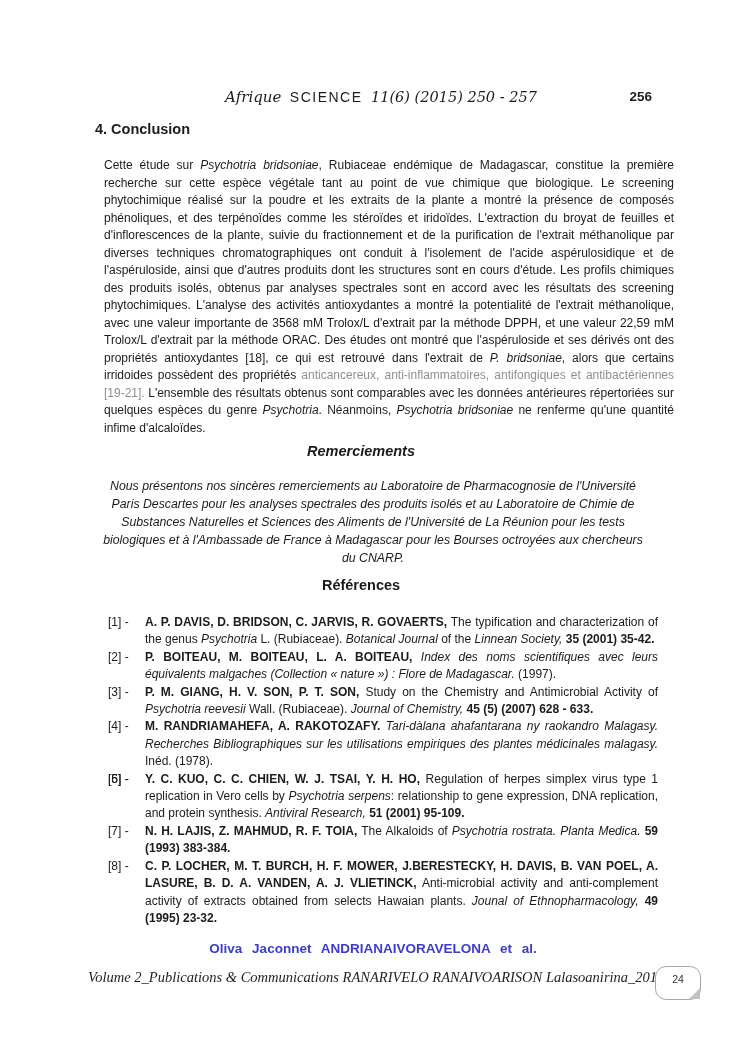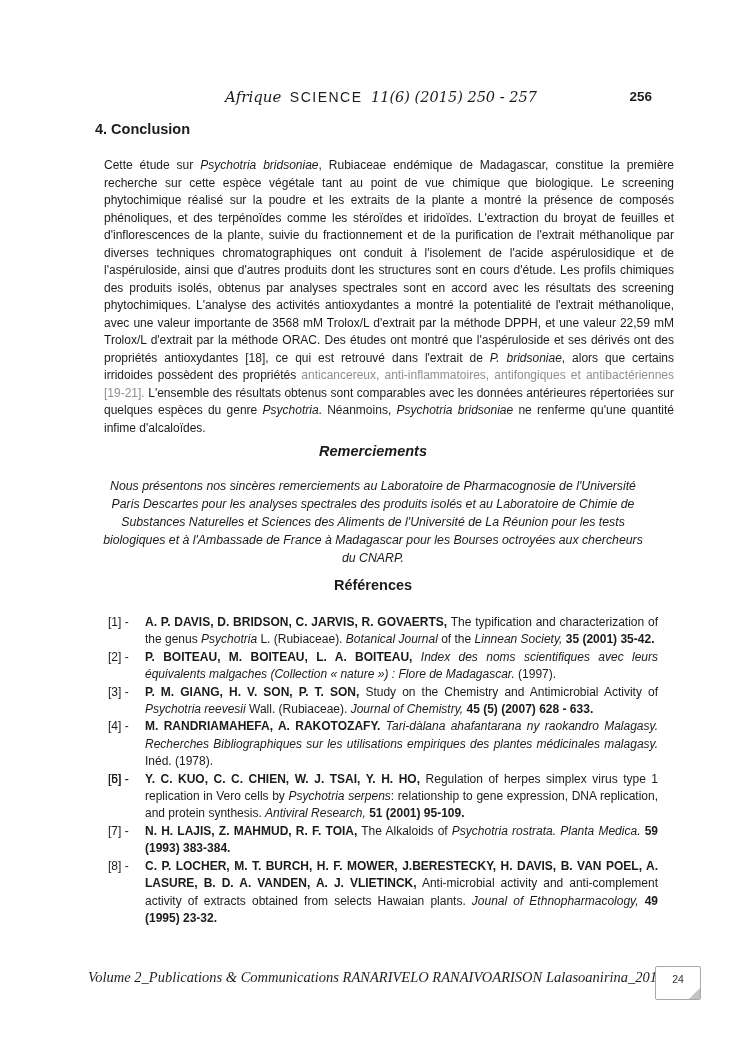--- a/index.html
+++ b/index.html
@@ -46,21 +46,21 @@
     position:absolute;top:121px;left:95px;margin:0;
     font-size:14.5px;font-weight:bold;
   }
   .body-just{
     position:absolute;top:157px;left:104px;width:570px;margin:0;
     font-size:12px;line-height:17.5px;text-align:justify;
   }
 
   
   .center-heading{
-    position:absolute;left:88px;width:570px;margin:0;
+    position:absolute;left:76px;width:570px;margin:0;
     text-align:center;font-size:14.5px;font-weight:bold;
   }
   .ack-heading{top:443px;font-style:italic;}
   .ack{
     position:absolute;top:477px;left:100px;width:546px;margin:0;
     font-style:italic;font-size:12.3px;line-height:18px;text-align:center;
   }
 
   
   .refs-heading{top:577px;}
@@ -79,21 +79,21 @@
     text-align:center;color:var(--accent);
     font-weight:bold;font-size:13.5px;word-spacing:6px;
   }
   .volume-line{
     position:absolute;top:969px;left:88px;width:555px;
     font-family:"Liberation Serif",serif;font-style:italic;
     font-size:14.5px;color:#1e1e1e;white-space:nowrap;
   }
   .page-badge{
     position:absolute;top:966px;left:655px;width:46px;height:34px;
-    background:#fff;border:1px solid var(--badge-border);border-radius:2px;
+    background:#fff;border:1px solid var(--badge-border);border-radius:11px;
     text-align:center;font-size:10.5px;color:#333;line-height:24px;
   }
   .fold{
     position:absolute;right:0;bottom:0;width:0;height:0;
     border-bottom:11px solid #c2c2c2;border-left:11px solid transparent;
   }
 </style>
 </head>
 <body>
 
@@ -142,20 +142,21 @@
     <div class="ref">
       <span class="ref-label">[7] -</span>
       <span class="ref-text"><span class="bd">N. H. LAJIS, Z. MAHMUD, R. F. TOIA,</span><span> The Alkaloids of </span><span class="it">Psychotria rostrata. Planta Medica.</span><span class="bd">  59 (1993) 383-384.</span></span>
     </div>
     <div class="ref">
       <span class="ref-label">[8] -</span>
       <span class="ref-text"><span class="bd">C. P. LOCHER, M. T. BURCH, H. F. MOWER, J.BERESTECKY, H. DAVIS, B. VAN POEL, A. LASURE, B. D. A. VANDEN, A. J. VLIETINCK,</span><span> Anti-microbial activity and anti-complement activity of extracts obtained from selects Hawaian plants. </span><span class="it">Jounal of Ethnopharmacology,</span><span class="bd"> 49 (1995) 23-32.</span></span>
     </div>
   </div>
 
+  <div class="authors-line">Oliva Jaconnet ANDRIANAIVORAVELONA et al.</div>
 
   <div class="volume-line">Volume 2_Publications &amp; Communications RANARIVELO RANAIVOARISON Lalasoanirina_2017</div>
 
   <div class="page-badge">
     <span>24</span>
     <span class="fold"></span>
   </div>
 
 </div>
 

